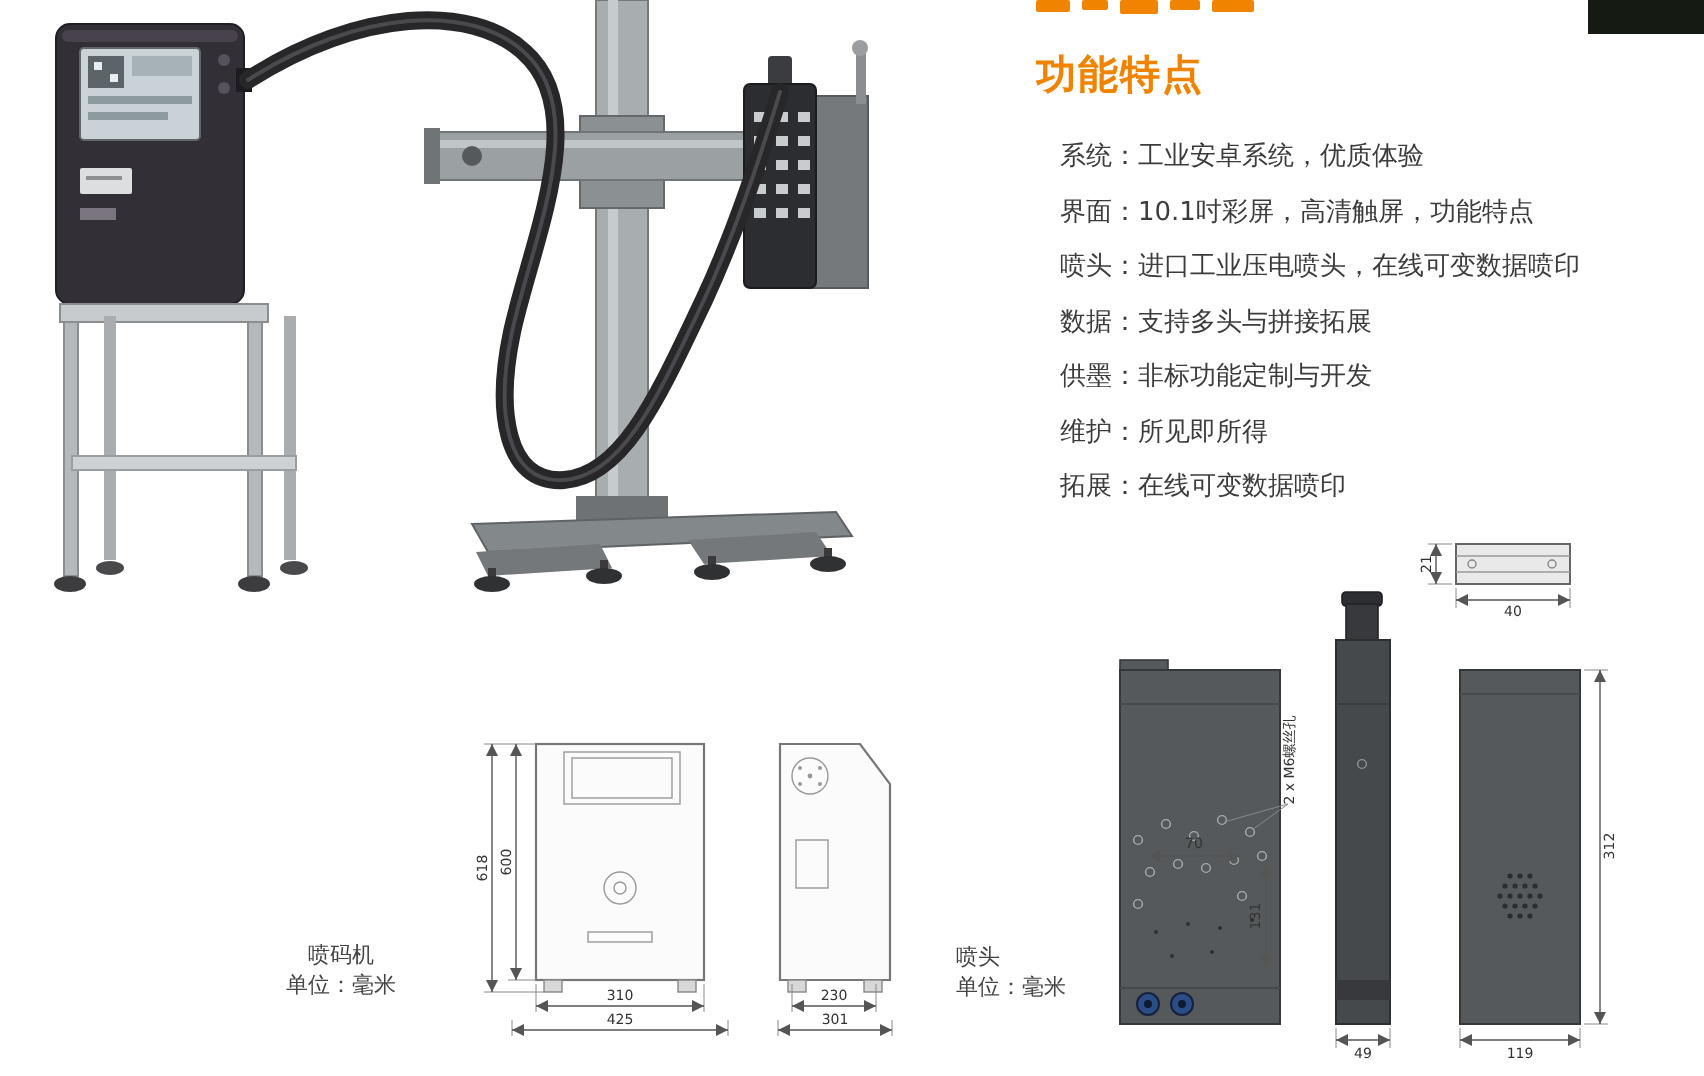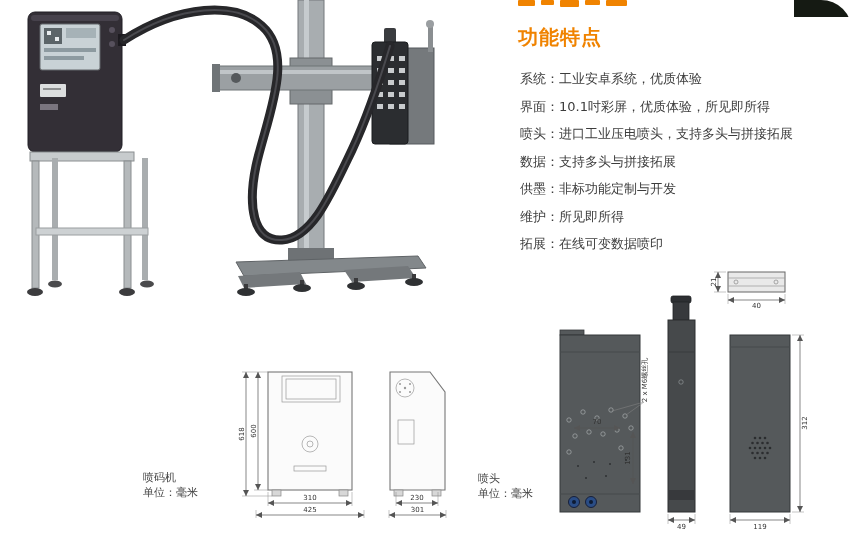--- a/index.html
+++ b/index.html
@@ -1,25 +1,25 @@
 <!DOCTYPE html>
 <html><head>
 <meta charset="utf-8">
 <style>
   html,body{margin:0;padding:0;background:#fff;}
   .page{position:relative;width:852px;height:538px;background:#ffffff;overflow:hidden;
-        font-family:"DejaVu Sans","Liberation Sans",sans-serif;color:#3a3a3a;border-radius:31px;}
+        font-family:"DejaVu Sans","Liberation Sans",sans-serif;color:#3a3a3a;}
   .abs{position:absolute;}
   
   .corner-bar{left:794px;top:0;width:58px;height:17px;background:#151a13;}
   .clip-frag{position:absolute;top:0;background:#f08300;border-radius:1px;}
   
   .features{left:518px;top:24px;width:320px;}
   .features h2{margin:0 0 14px 0;font-size:20px;font-weight:bold;color:#f08300;letter-spacing:1px;}
-  .features ul{margin:2px;padding:0;list-style:none;}
+  .features ul{margin:12px;padding:0;list-style:none;}
   .features li{font-size:13px;line-height:27.5px;color:#3c3c3c;white-space:nowrap;}
   
   .draw-label{font-size:11px;line-height:15px;color:#444;}
   .draw-label .l1{display:block;}
   svg{position:absolute;display:block;}
   svg text{font-family:"DejaVu Sans","Liberation Sans",sans-serif;font-size:7px;fill:#333;}
   .dim{stroke:#555;stroke-width:0.7;fill:none;}
   .ext{stroke:#888;stroke-width:0.5;fill:none;}
   .outline{fill:#fbfbfb;stroke:#777;stroke-width:1.1;}
   .inner{fill:none;stroke:#999;stroke-width:0.7;}
@@ -36,22 +36,22 @@
     <span class="clip-frag" style="left:541px;width:13px;height:5px;"></span>
     <span class="clip-frag" style="left:560px;width:19px;height:7px;"></span>
     <span class="clip-frag" style="left:585px;width:15px;height:5px;"></span>
     <span class="clip-frag" style="left:606px;width:21px;height:6px;"></span>
   </div>
 
   <section class="abs features">
     <h2>功能特点</h2>
     <ul>
       <li>系统：工业安卓系统，优质体验</li>
-      <li>界面：10.1吋彩屏，优质体验，所见即所得</li>
-      <li>喷头：进口工业压电喷头，支持多头与拼接拓展</li>
+      <li>界面：10.1吋彩屏，高清触屏，功能特点</li>
+      <li>喷头：进口工业压电喷头，在线可变数据喷印</li>
       <li>数据：支持多头与拼接拓展</li>
       <li>供墨：非标功能定制与开发</li>
       <li>维护：所见即所得</li>
       <li>拓展：在线可变数据喷印</li>
     </ul>
   </section>
 
   <svg style="left:0;top:0;" width="510" height="320" viewBox="0 0 510 320">
 
     <g>
@@ -190,21 +190,21 @@
       <line class="ext" x1="298" y1="134" x2="298" y2="148"></line>
       <line class="dim" x1="256" y1="145" x2="298" y2="145" marker-start="url(#arrA)" marker-end="url(#arrA)"></line>
       <text x="277" y="142" text-anchor="middle">230</text>
       <line class="ext" x1="249" y1="152" x2="249" y2="160"></line>
       <line class="ext" x1="306" y1="152" x2="306" y2="160"></line>
       <line class="dim" x1="249" y1="157" x2="306" y2="157" marker-start="url(#arrA)" marker-end="url(#arrA)"></line>
       <text x="277.5" y="154" text-anchor="middle">301</text>
     </g>
   </svg>
 
-  <div class="abs draw-label" style="left:143px;top:470px;">
+  <div class="abs draw-label" style="left:143px;top:470px;text-align:center;">
     <span class="l1">喷码机</span>
     <span class="l1">单位：毫米</span>
   </div>
 
   <svg style="left:470px;top:252px;" width="382" height="286" viewBox="0 0 382 286">
     <defs>
       <marker id="arrB" markerWidth="7" markerHeight="6" refX="6" refY="3" orient="auto-start-reverse" markerUnits="userSpaceOnUse">
         <path d="M0,0 L6,3 L0,6 Z" fill="#555"></path>
       </marker>
     </defs>

